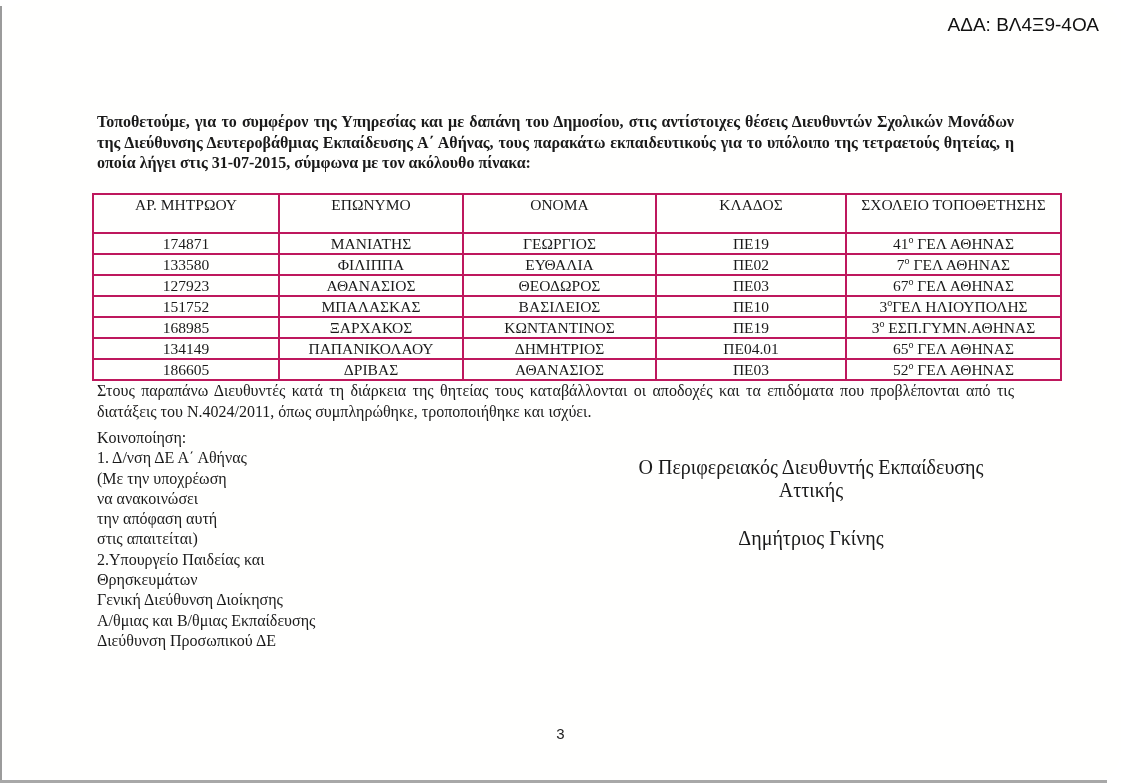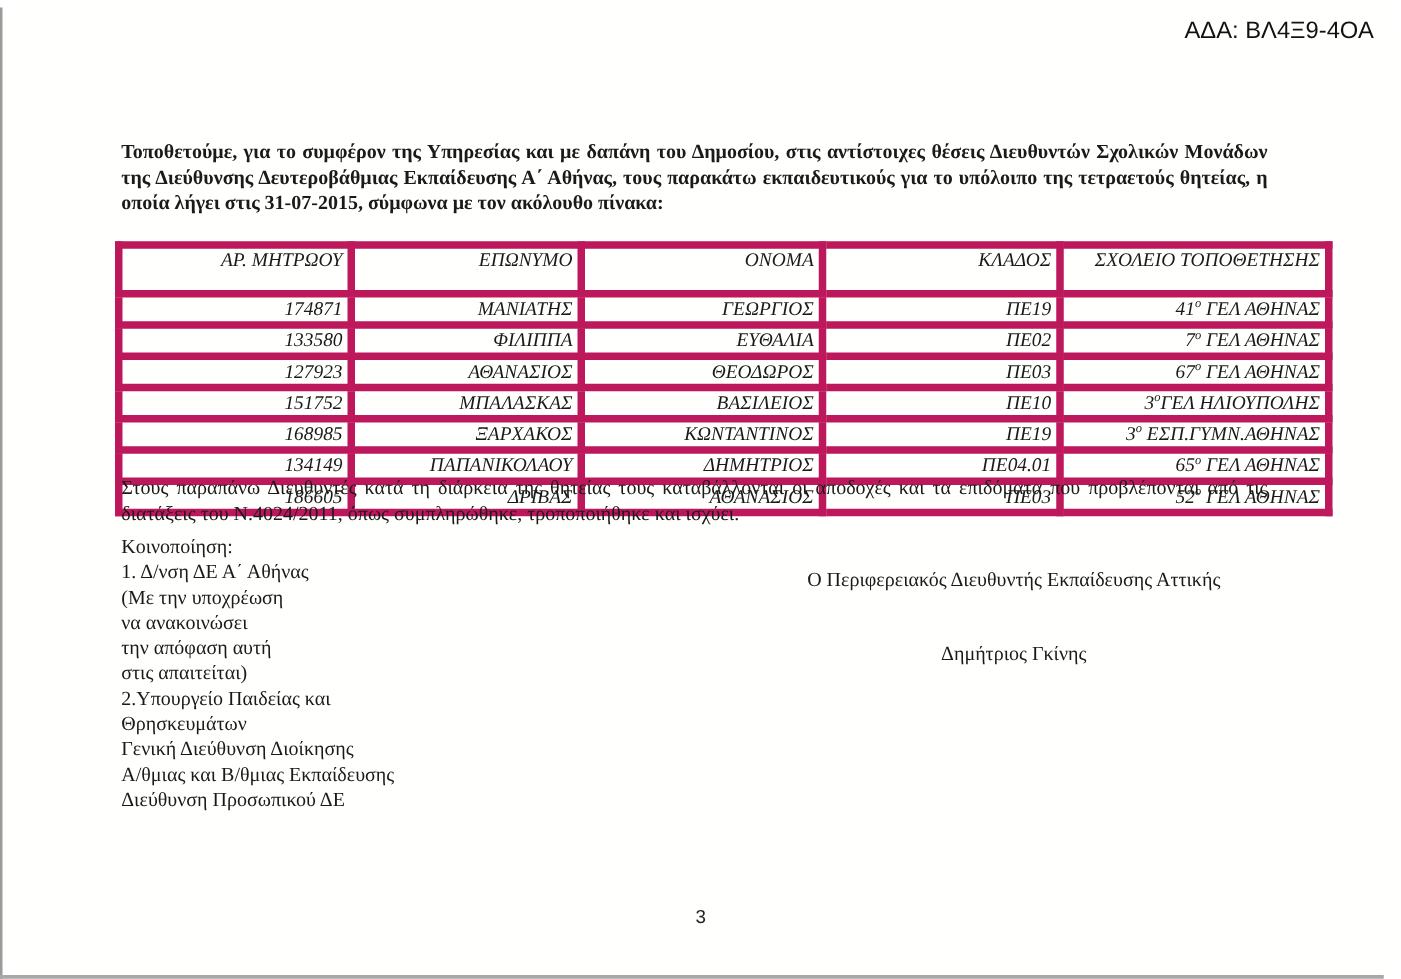--- a/index.html
+++ b/index.html
@@ -50,29 +50,28 @@
   table.placements {
     position: absolute;
     left: 92px;
     top: 193px;
     width: 968px;
     border-collapse: collapse;
     table-layout: fixed;
     font-size: 15.5px;
   }
   table.placements th, table.placements td {
-    border: 6px solid #be185d;
+    border: 2px solid #be185d;
     padding: 0 4px;
-    text-align: right;
+    text-align: center;
     vertical-align: top;
     font-weight: normal;
     white-space: nowrap;
     overflow: hidden;
     line-height: 19px;
-    font-style: italic;
   }
   table.placements thead th { height: 39px; white-space: normal; }
   table.placements tbody td { height: 19px; }
   td sup, .ord {
     font-size: 10px;
     vertical-align: super;
     line-height: 0;
   }
   .notification {
     position: absolute;
@@ -81,23 +80,23 @@
     font-size: 16px;
     line-height: 20.3px;
     font-family: Liberation Serif, serif;
   }
   .signature {
     position: absolute;
     left: 622px;
     top: 456px;
     width: 378px;
     text-align: center;
-    font-size: 16px;
-  }
-  .signature .sig-name { margin-top: 41px; }
+    font-size: 20px;
+  }
+  .signature .sig-name { margin-top: 25px; }
   .pagenum {
     position: absolute;
     left: 0;
     right: 0;
     top: 725px;
     text-align: center;
     font-family: "Liberation Sans", sans-serif;
     font-size: 15px;
     color: #222;
   }

